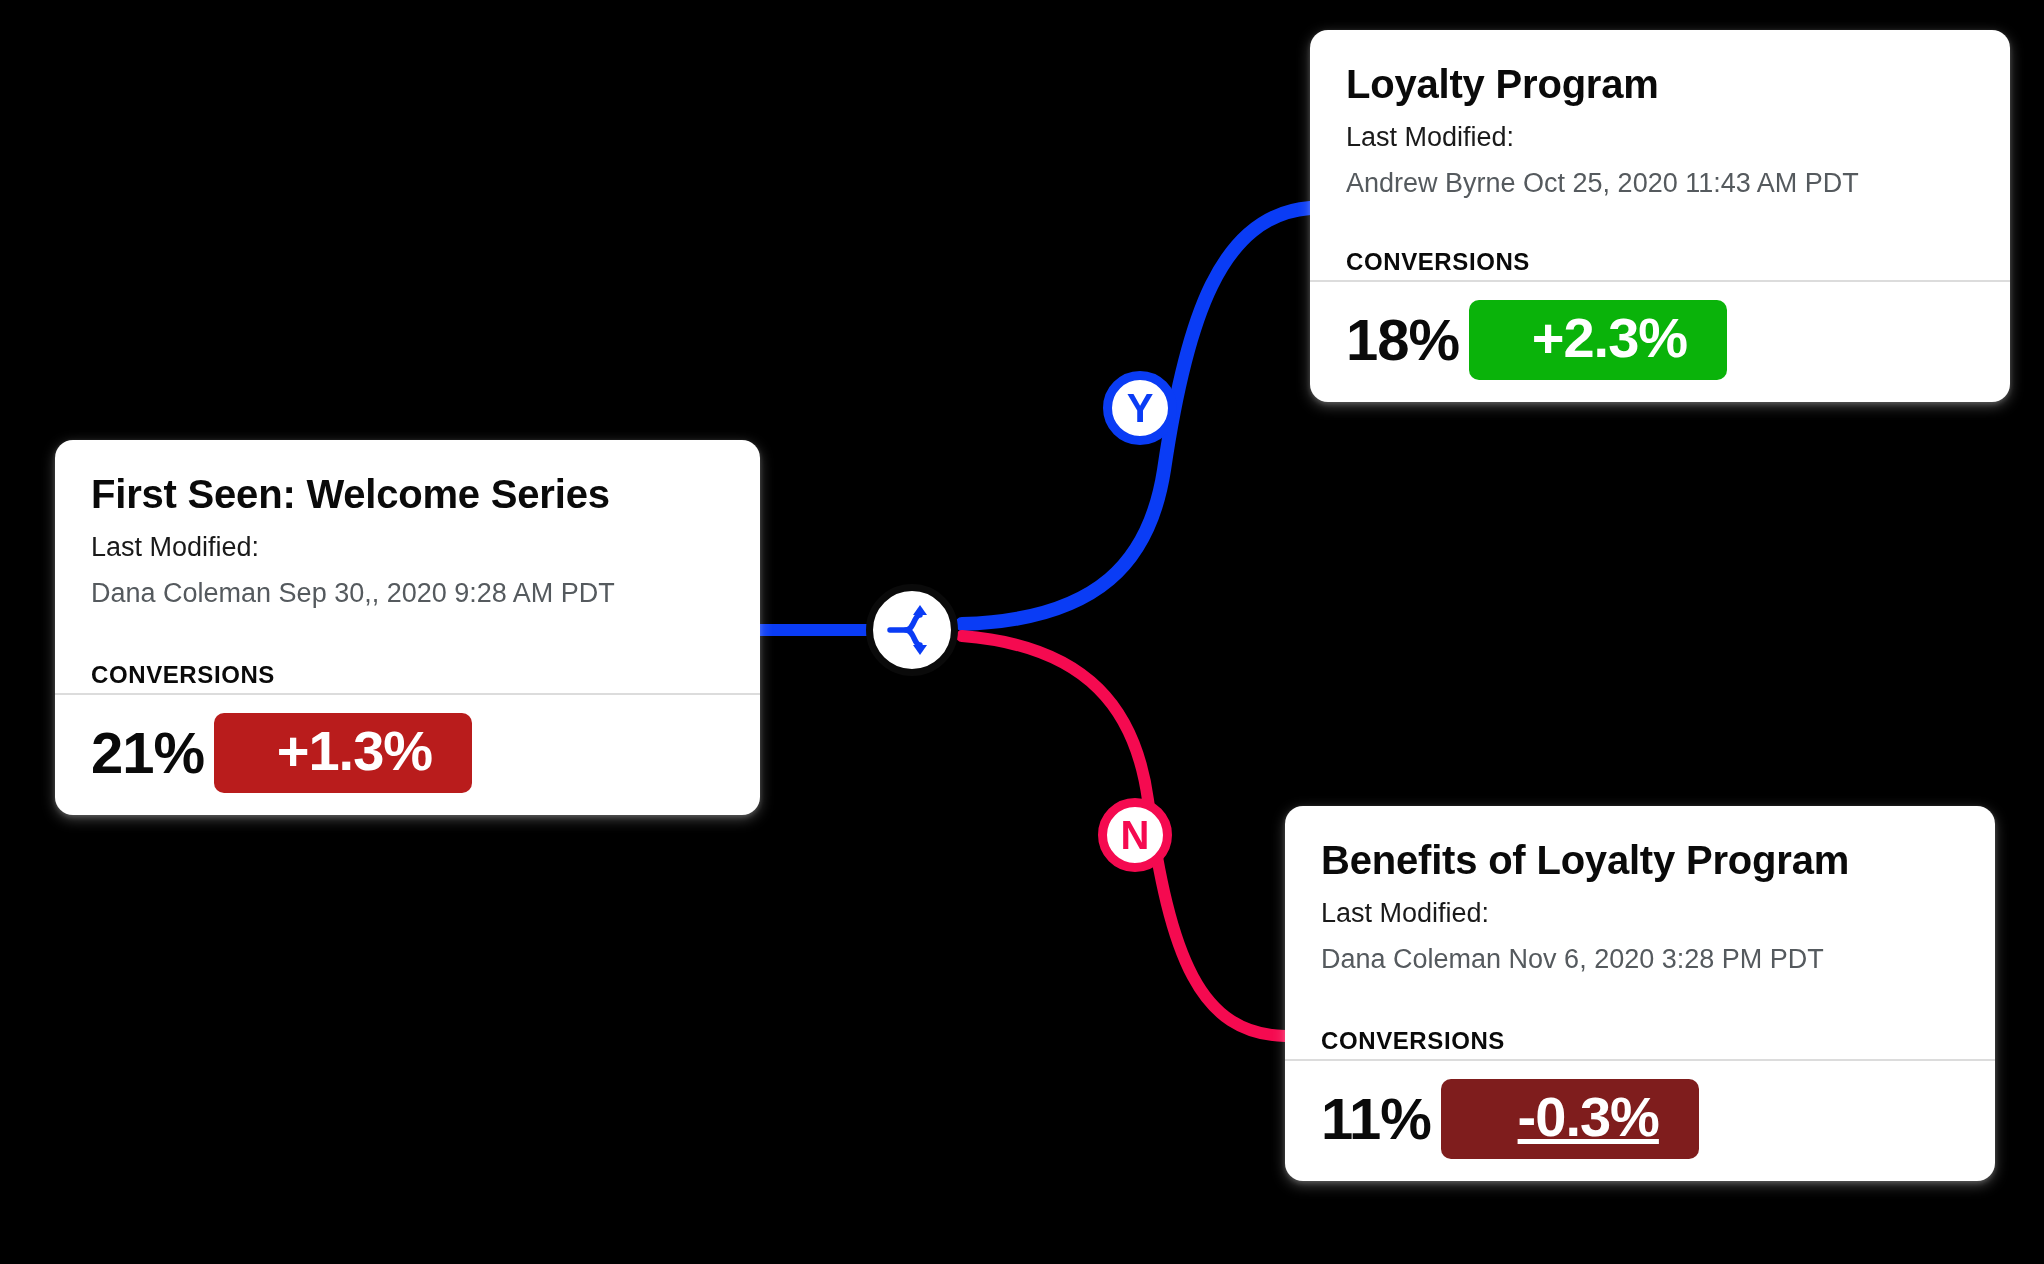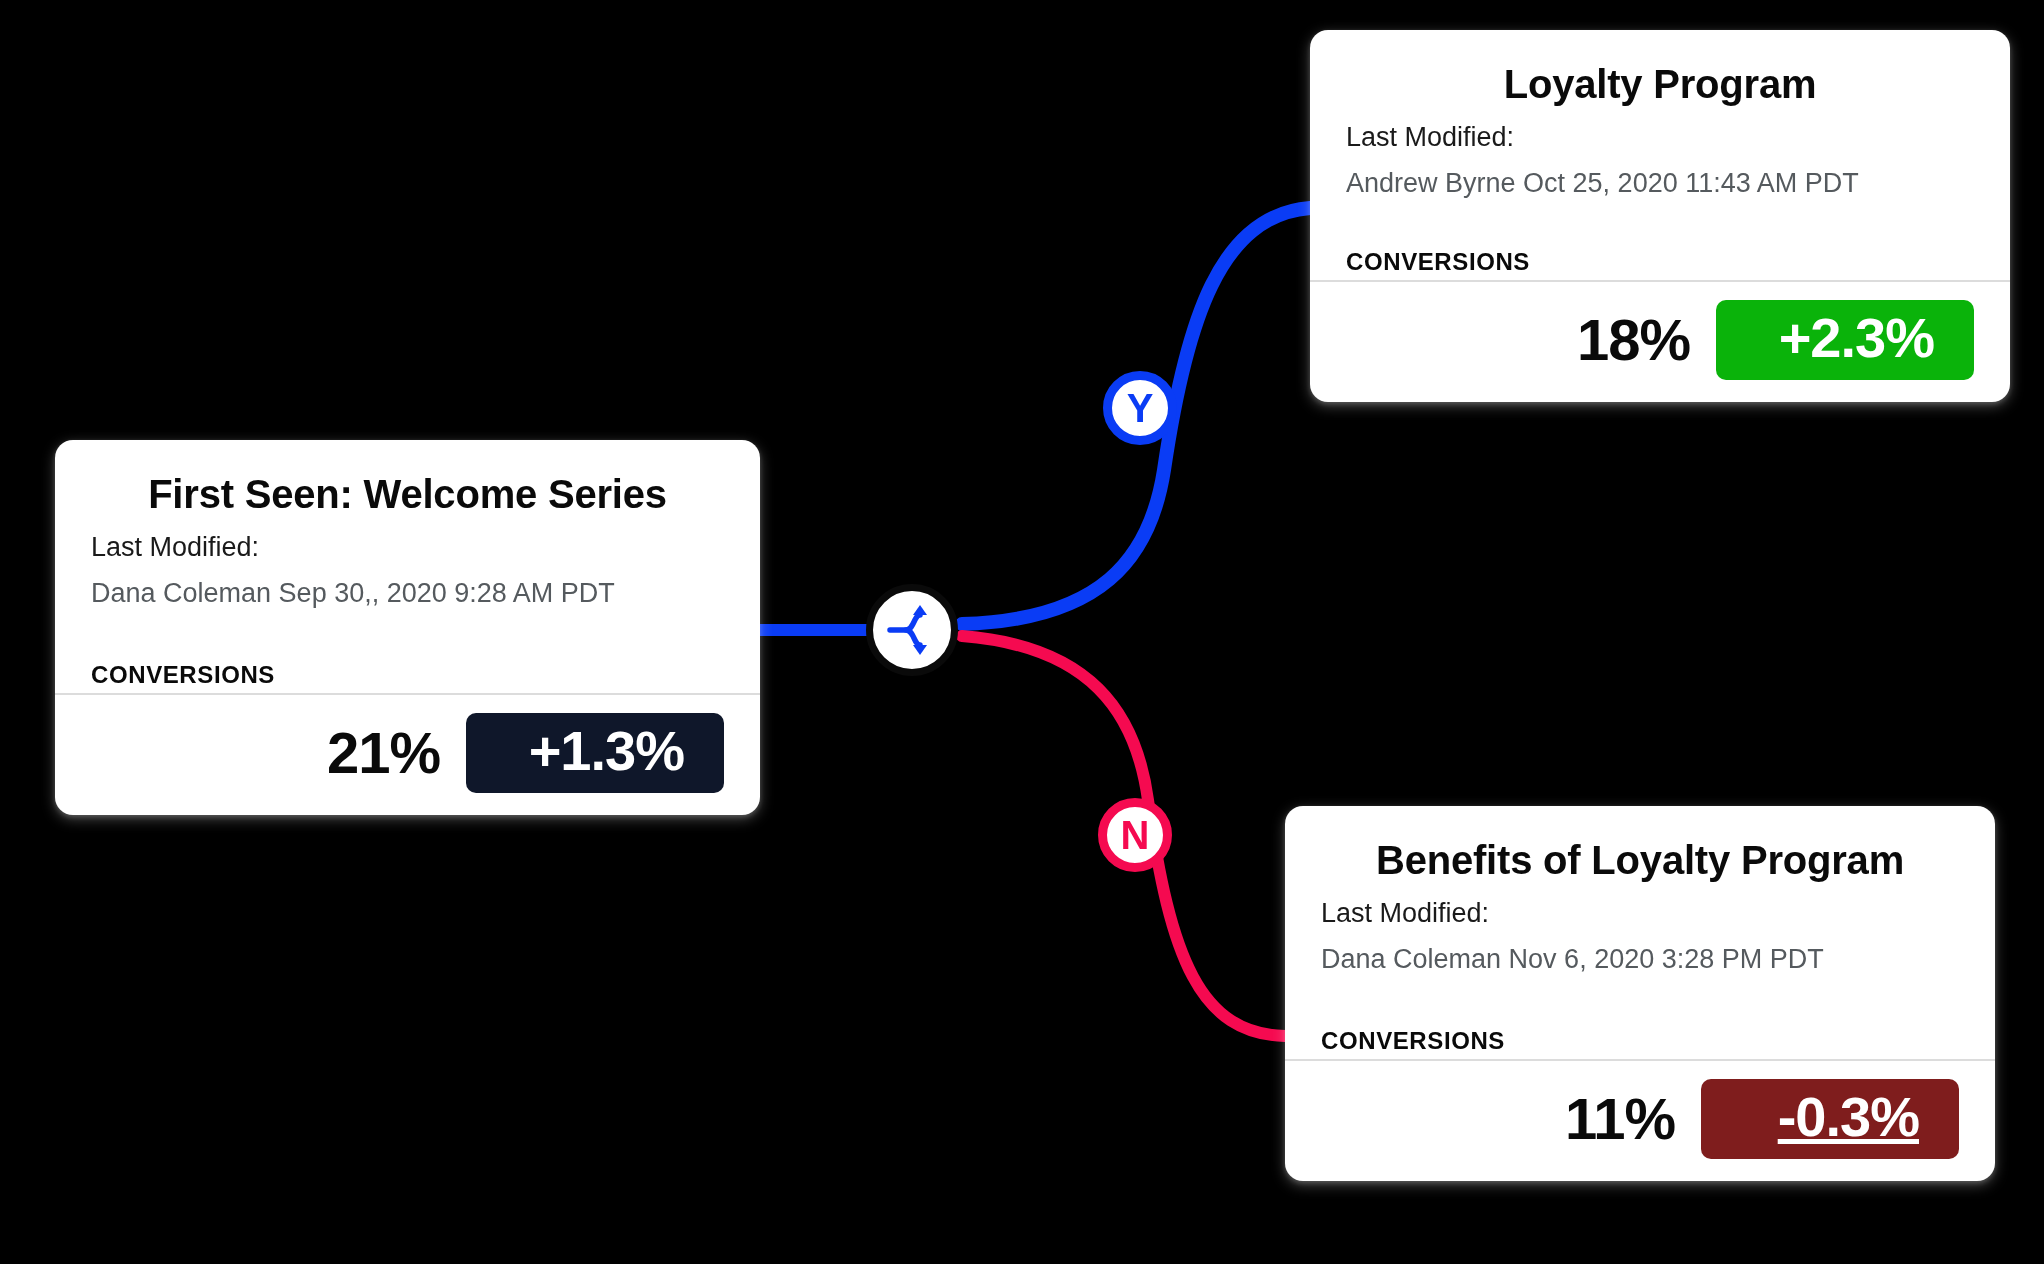--- a/index.html
+++ b/index.html
@@ -43,21 +43,20 @@
     flex-direction: column;
   }
   .card-title {
     font-size: 40px;
     font-weight: 700;
     color: #0a0a0a;
     letter-spacing: -0.2px;
     line-height: 1.12;
     margin: 0 0 14px 0;
     white-space: nowrap;
-    text-align: center;
   }
   .lm-label {
     font-size: 27px;
     color: #1a1a1a;
     line-height: 1.25;
     margin-bottom: 12px;
     white-space: nowrap;
   }
   .lm-value {
     font-size: 27px;
@@ -71,22 +70,21 @@
     color: #0a0a0a;
     letter-spacing: 0.6px;
     margin-top: auto;
     padding-bottom: 4px;
     white-space: nowrap;
   }
   .metric-row {
     border-top: 2px solid #dcdcdc;
     display: flex;
     align-items: center;
-    justify-content: flex-end;
-    gap: 26px;
+    gap: 10px;
     padding: 18px 36px 22px 36px;
   }
   .metric-value {
     font-size: 58px;
     font-weight: 700;
     color: #0a0a0a;
     letter-spacing: -1px;
   }
   .delta-pill {
     min-width: 258px;
@@ -156,21 +154,21 @@
 
   <div class="card" style="left:55px; top:440px; width:705px; height:375px;">
     <div class="card-body">
       <div class="card-title">First Seen: Welcome Series</div>
       <div class="lm-label">Last Modified:</div>
       <div class="lm-value">Dana Coleman Sep 30,, 2020 9:28 AM PDT</div>
       <div class="metric-label">CONVERSIONS</div>
     </div>
     <div class="metric-row">
       <div class="metric-value">21%</div>
-      <div class="delta-pill" style="background:#0f172a;">+1.3%</div>
+      <div class="delta-pill" style="background:#b91c1c;">+1.3%</div>
     </div>
   </div>
 
   <div class="card" style="left:1310px; top:30px; width:700px; height:372px;">
     <div class="card-body">
       <div class="card-title">Loyalty Program</div>
       <div class="lm-label">Last Modified:</div>
       <div class="lm-value">Andrew Byrne  Oct 25, 2020 11:43 AM PDT</div>
       <div class="metric-label">CONVERSIONS</div>
     </div>

